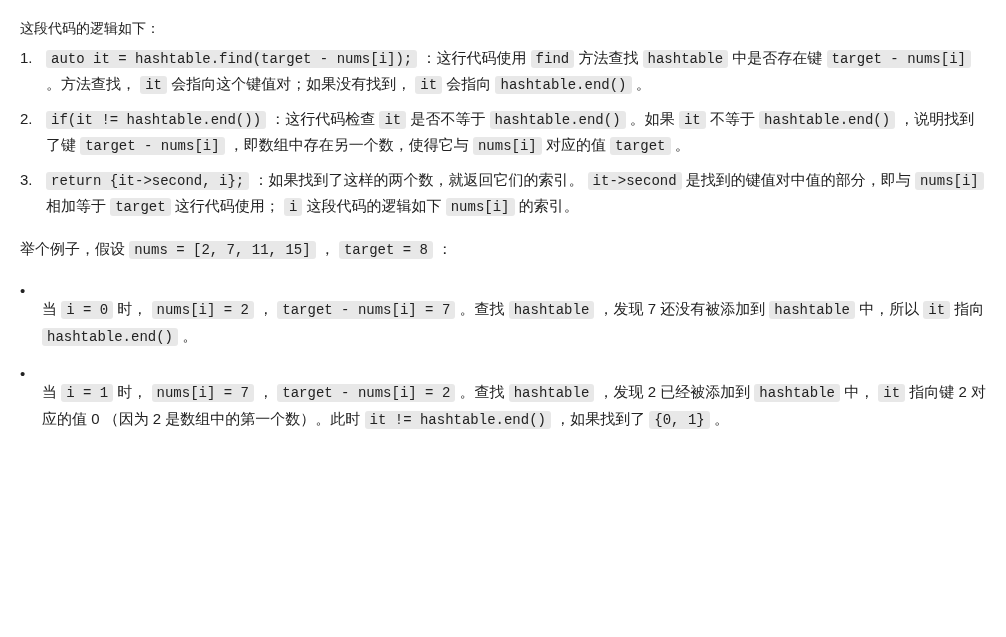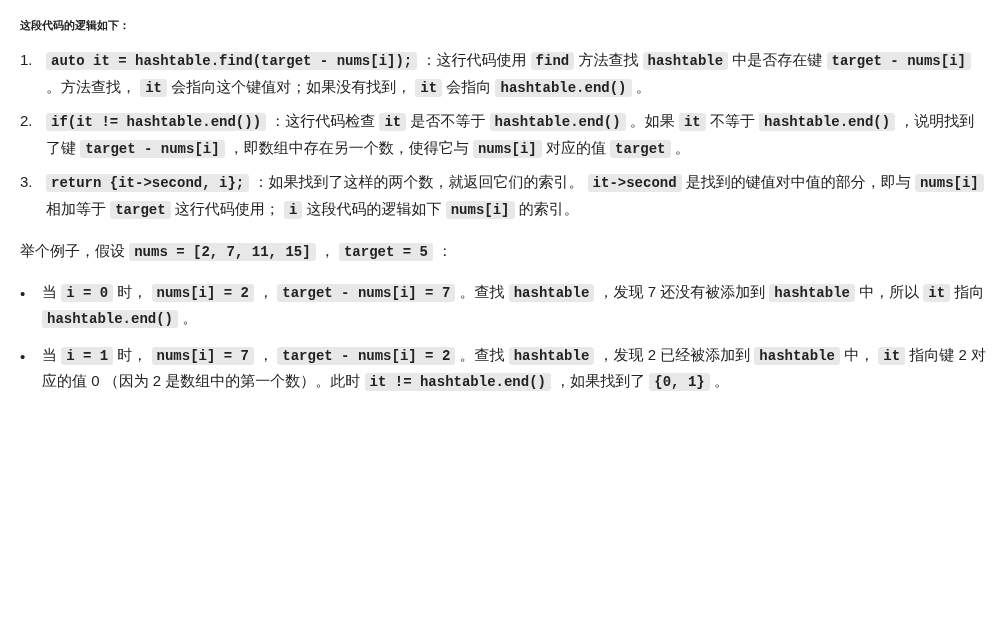--- a/index.html
+++ b/index.html
@@ -10,23 +10,23 @@
     body {
       background: #fff;
       font-family: "PingFang SC", "Microsoft YaHei", "SimHei", sans-serif;
       font-size: 15px;
       color: #222;
       padding: 16px 20px;
       line-height: 1.75;
       max-width: 1006px;
     }
     .section-title {
-      font-size: 11px;
-      margin-bottom: 12px;
-      font-weight: bold;
+      font-size: 14px;
+      margin-bottom: 4px;
+      font-weight: normal;
     }
     .numbered-list {
       list-style: none;
       padding: 0;
       margin-bottom: 16px;
     }
     .numbered-list > li {
       display: flex;
       align-items: flex-start;
       margin-bottom: 8px;
@@ -38,21 +38,20 @@
     }
     .list-content {
       flex: 1;
     }
     code, .code {
       font-family: "Courier New", Consolas, monospace;
       background: #e8e8e8;
       padding: 1px 5px;
       border-radius: 3px;
       font-size: 14px;
-      font-weight: bold;
     }
     .example-line {
       margin-bottom: 14px;
     }
     .bullet-list {
       list-style: none;
       padding: 0;
       margin: 0;
     }
     .bullet-list > li {
@@ -60,20 +59,21 @@
       align-items: flex-start;
       margin-bottom: 10px;
     }
     .bullet-dot {
       min-width: 16px;
       margin-right: 6px;
       margin-top: 2px;
     }
     .bullet-content {
       flex: 1;
+      margin-top: 20px;
     }
     p {
       margin-bottom: 10px;
     }
   </style>
 </head>
 <body>
 
 <p class="section-title">这段代码的逻辑如下：</p>
 
@@ -137,21 +137,21 @@
       <code>nums[i]</code>
       <span> 的索引。</span>
     </span>
   </li>
 </ol>
 
 <p class="example-line">
   <span>举个例子，假设 </span>
   <code>nums = [2, 7, 11, 15]</code>
   <span> ，   </span>
-  <code>target = 5</code>
+  <code>target = 8</code>
   <span> ：</span>
 </p>
 
 <ul class="bullet-list">
 
   <li>
     <span class="bullet-dot">•</span>
     <span class="bullet-content">
       <span>当 </span>
       <code>i = 0</code>

